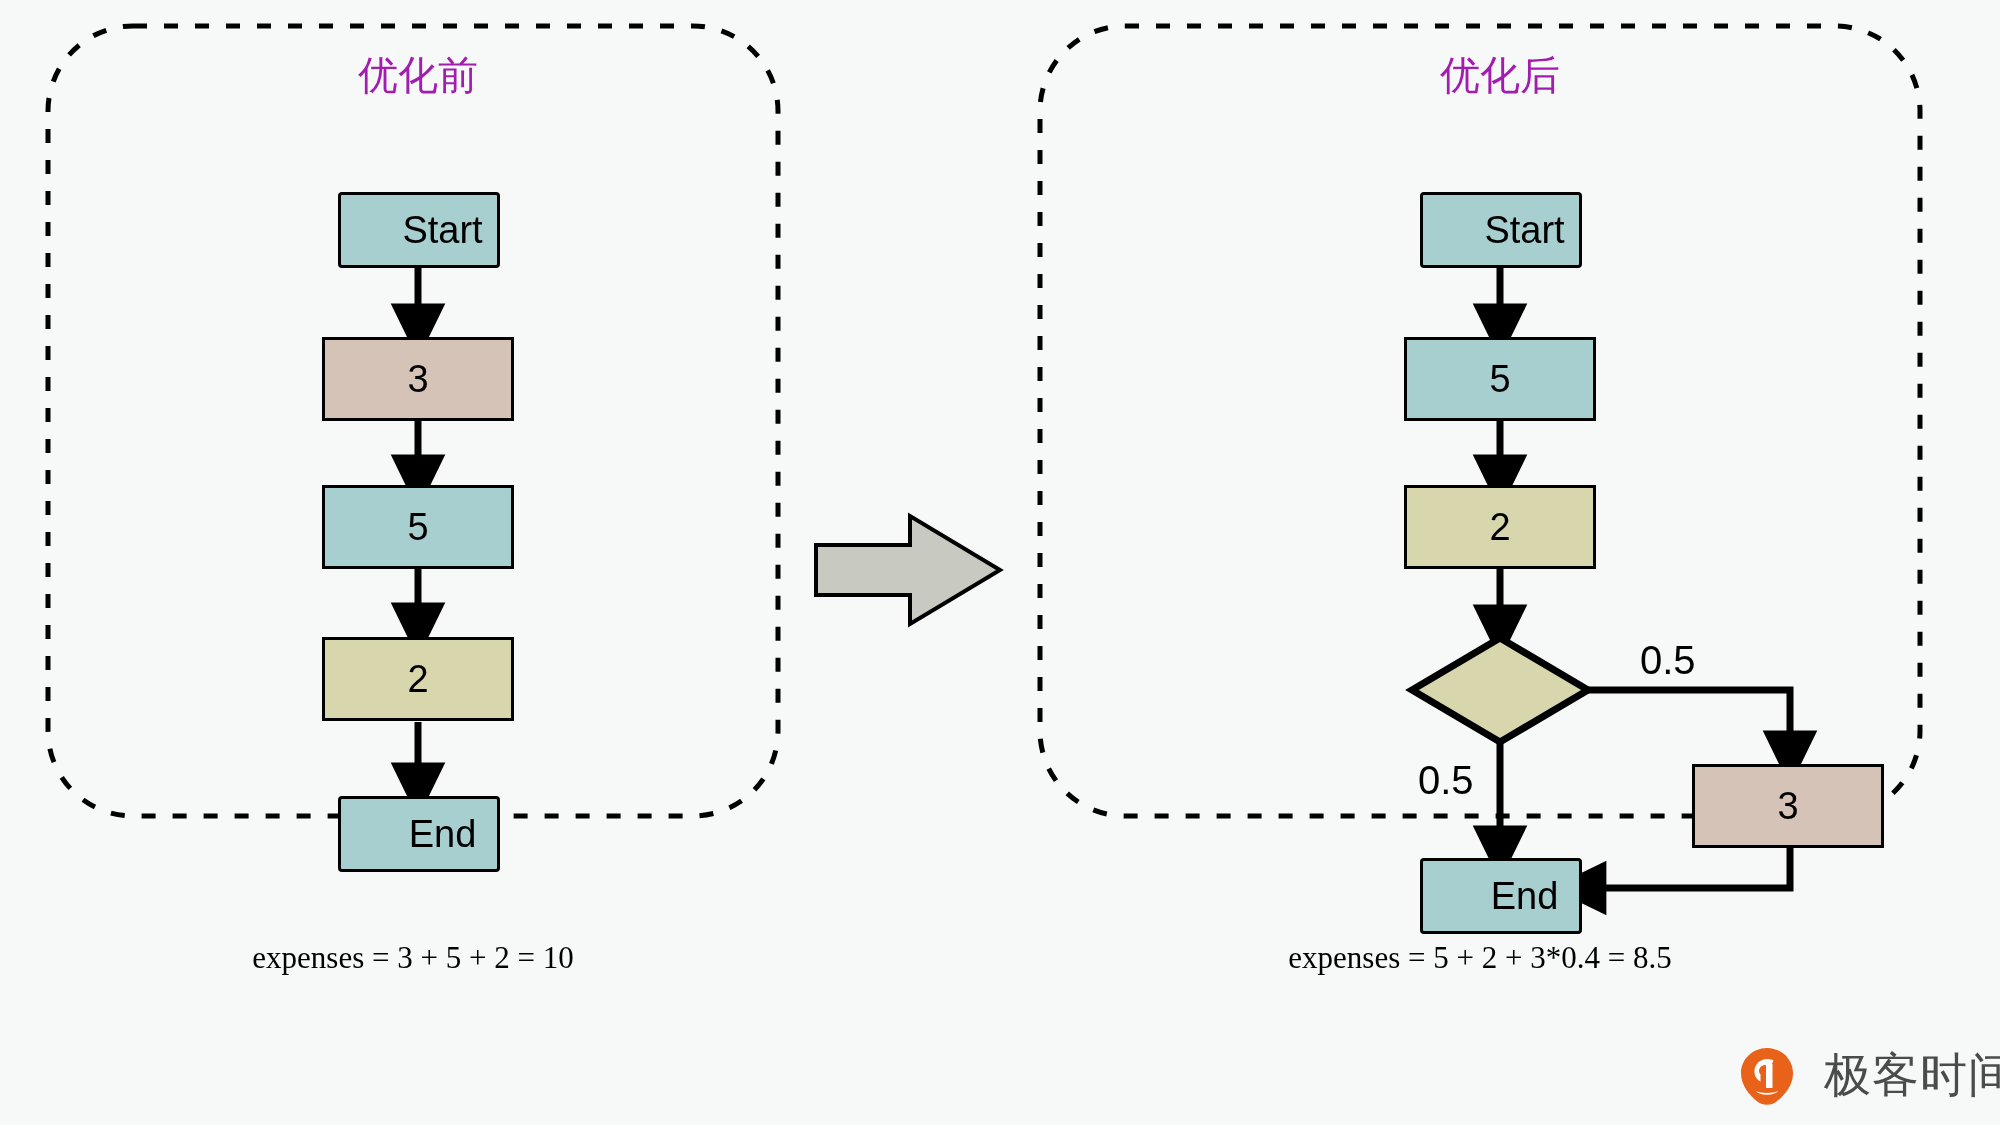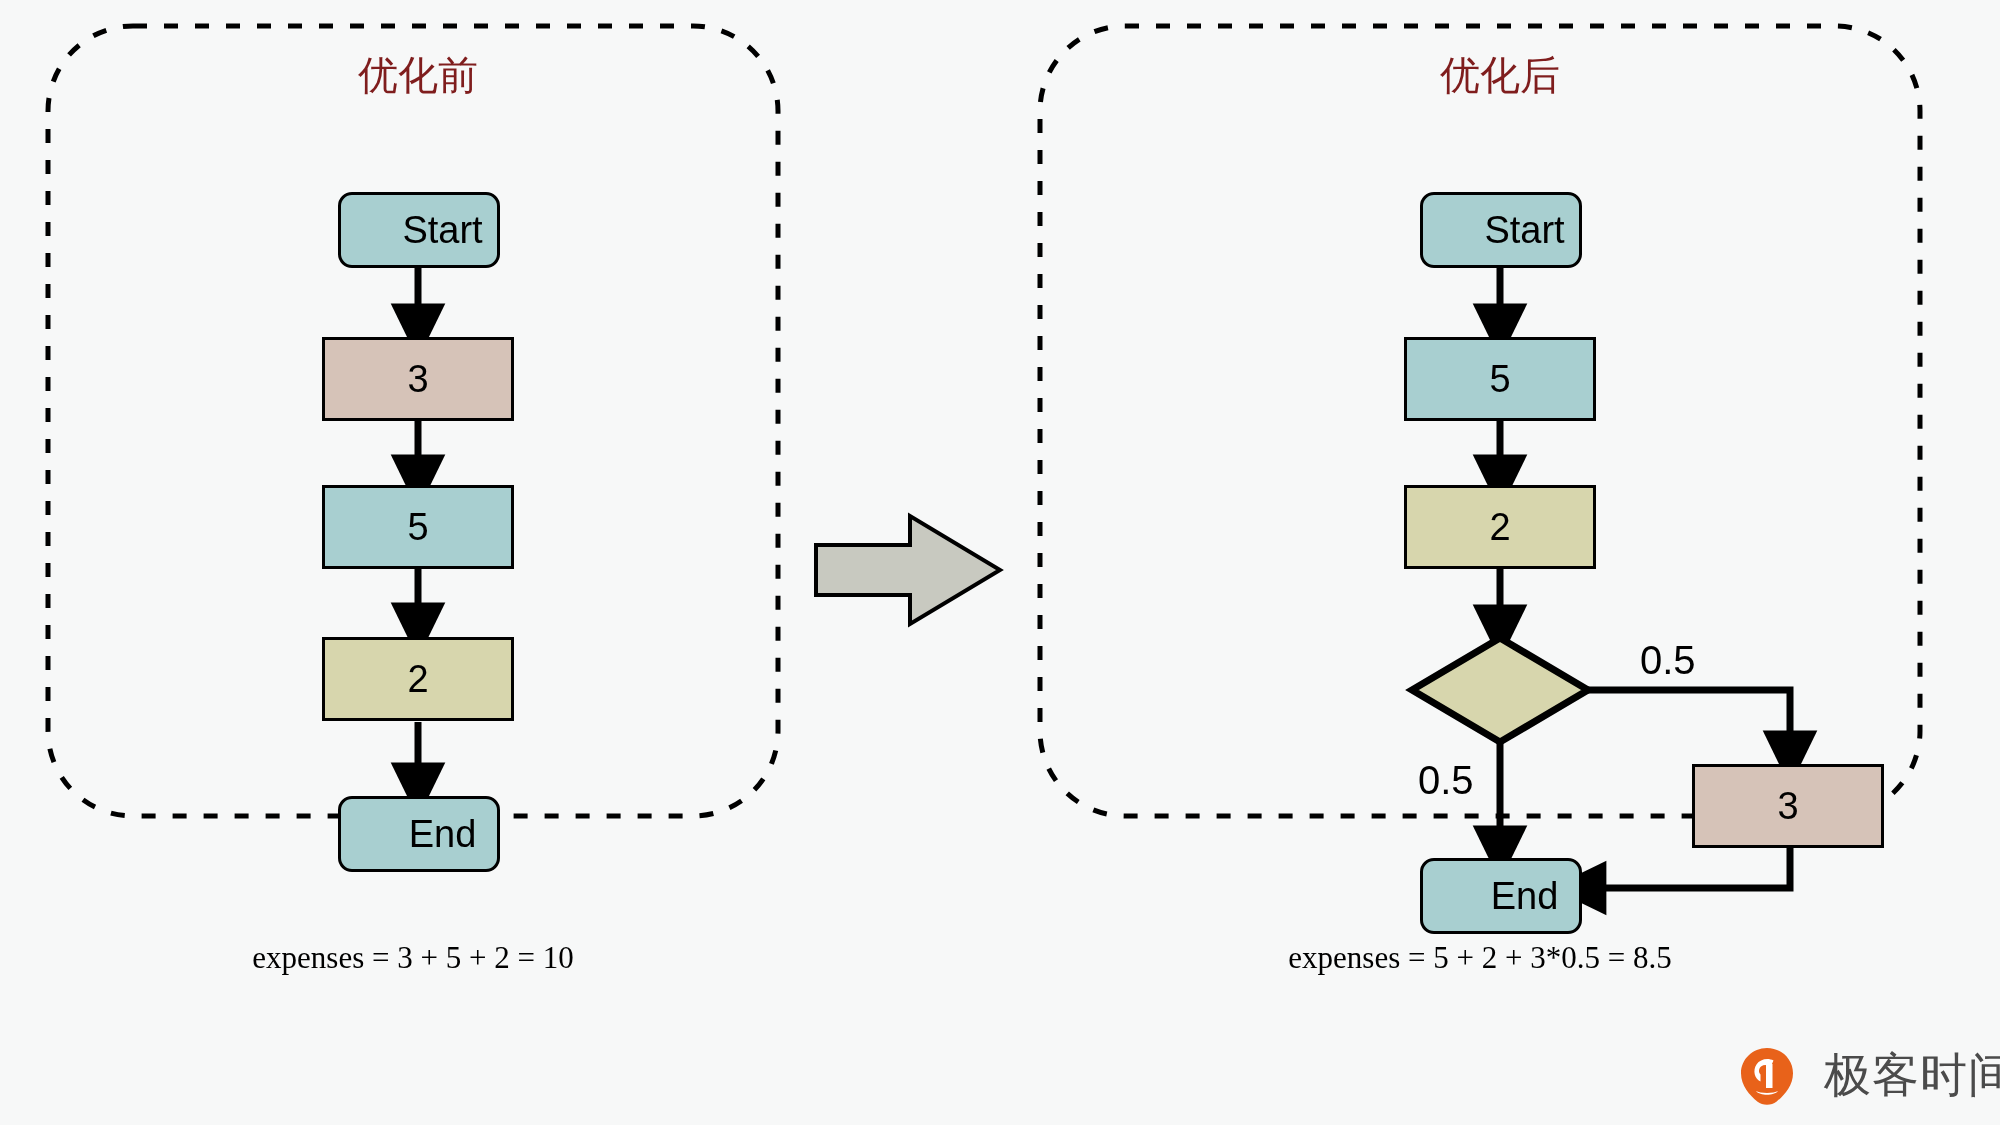--- a/index.html
+++ b/index.html
@@ -17,37 +17,37 @@
   svg.layer {
     position: absolute;
     top: 0; left: 0;
     width: 2000px;
     height: 1125px;
   }
   .panel-title {
     position: absolute;
     font-family: "Liberation Sans", sans-serif;
     font-size: 40px;
-    color: #7f1d1d;
+    color: #a21caf;
     white-space: nowrap;
     text-align: center;
   }
   .node {
     position: absolute;
     box-sizing: border-box;
     border: 3px solid #000;
     display: flex;
     align-items: center;
     justify-content: center;
     font-family: "Liberation Sans", sans-serif;
     font-size: 38px;
     color: #000;
   }
   .node.terminal {
-    border-radius: 14px;
+    border-radius: 4px;
     padding-left: 47px;
   }
   .diamond-label {
     position: absolute;
     font-family: "Liberation Sans", sans-serif;
     font-size: 40px;
     color: #000;
     white-space: nowrap;
   }
   .formula {
@@ -153,21 +153,21 @@
   </div>
 
   <div class="node terminal" style="left:1420px; top:858px; width:162px; height:76px; background:#a8cfd0;">
     <span>End</span>
   </div>
 
   <div class="diamond-label" style="left:1640px; top:638px;">0.5</div>
   <div class="diamond-label" style="left:1418px; top:758px;">0.5</div>
 
   <div class="formula" style="left:98px; top:940px; width:630px;">expenses = 3 + 5 + 2 = 10</div>
-  <div class="formula" style="left:1100px; top:940px; width:760px;">expenses = 5 + 2 + 3*0.5 = 8.5</div>
+  <div class="formula" style="left:1100px; top:940px; width:760px;">expenses = 5 + 2 + 3*0.4 = 8.5</div>
 
   <div class="logo" style="left:1740px; top:1044px;">
     <span class="logo-mark">
       <svg viewBox="0 0 54 58" width="54" height="58" xmlns="http://www.w3.org/2000/svg">
         <path d="M27 1 C12.6 1 1 12.3 1 26.2 C1 38.5 9.6 48.3 17.6 54.7 C22.4 58.6 31.6 58.6 36.4 54.7 C44.4 48.3 53 38.5 53 26.2 C53 12.3 41.4 1 27 1 Z" fill="#e8621a"></path>
         <path d="M16 44 C20 49 34 49 38 44 C34 46.5 20 46.5 16 44 Z" fill="#ffffff"></path>
         <path d="M33.5 13.5 C28 10.5 20 12 16.5 17.5 C12.5 23.5 14.5 31.5 20.5 34.5 L20.5 27.5 C18.2 25.3 18.6 21.3 21.4 19.3 C24.2 17.3 28.4 17.9 30.4 20.6 Z" fill="#ffffff"></path>
         <rect x="26" y="17" width="6.5" height="24" fill="#ffffff"></rect>
       </svg>
     </span>

